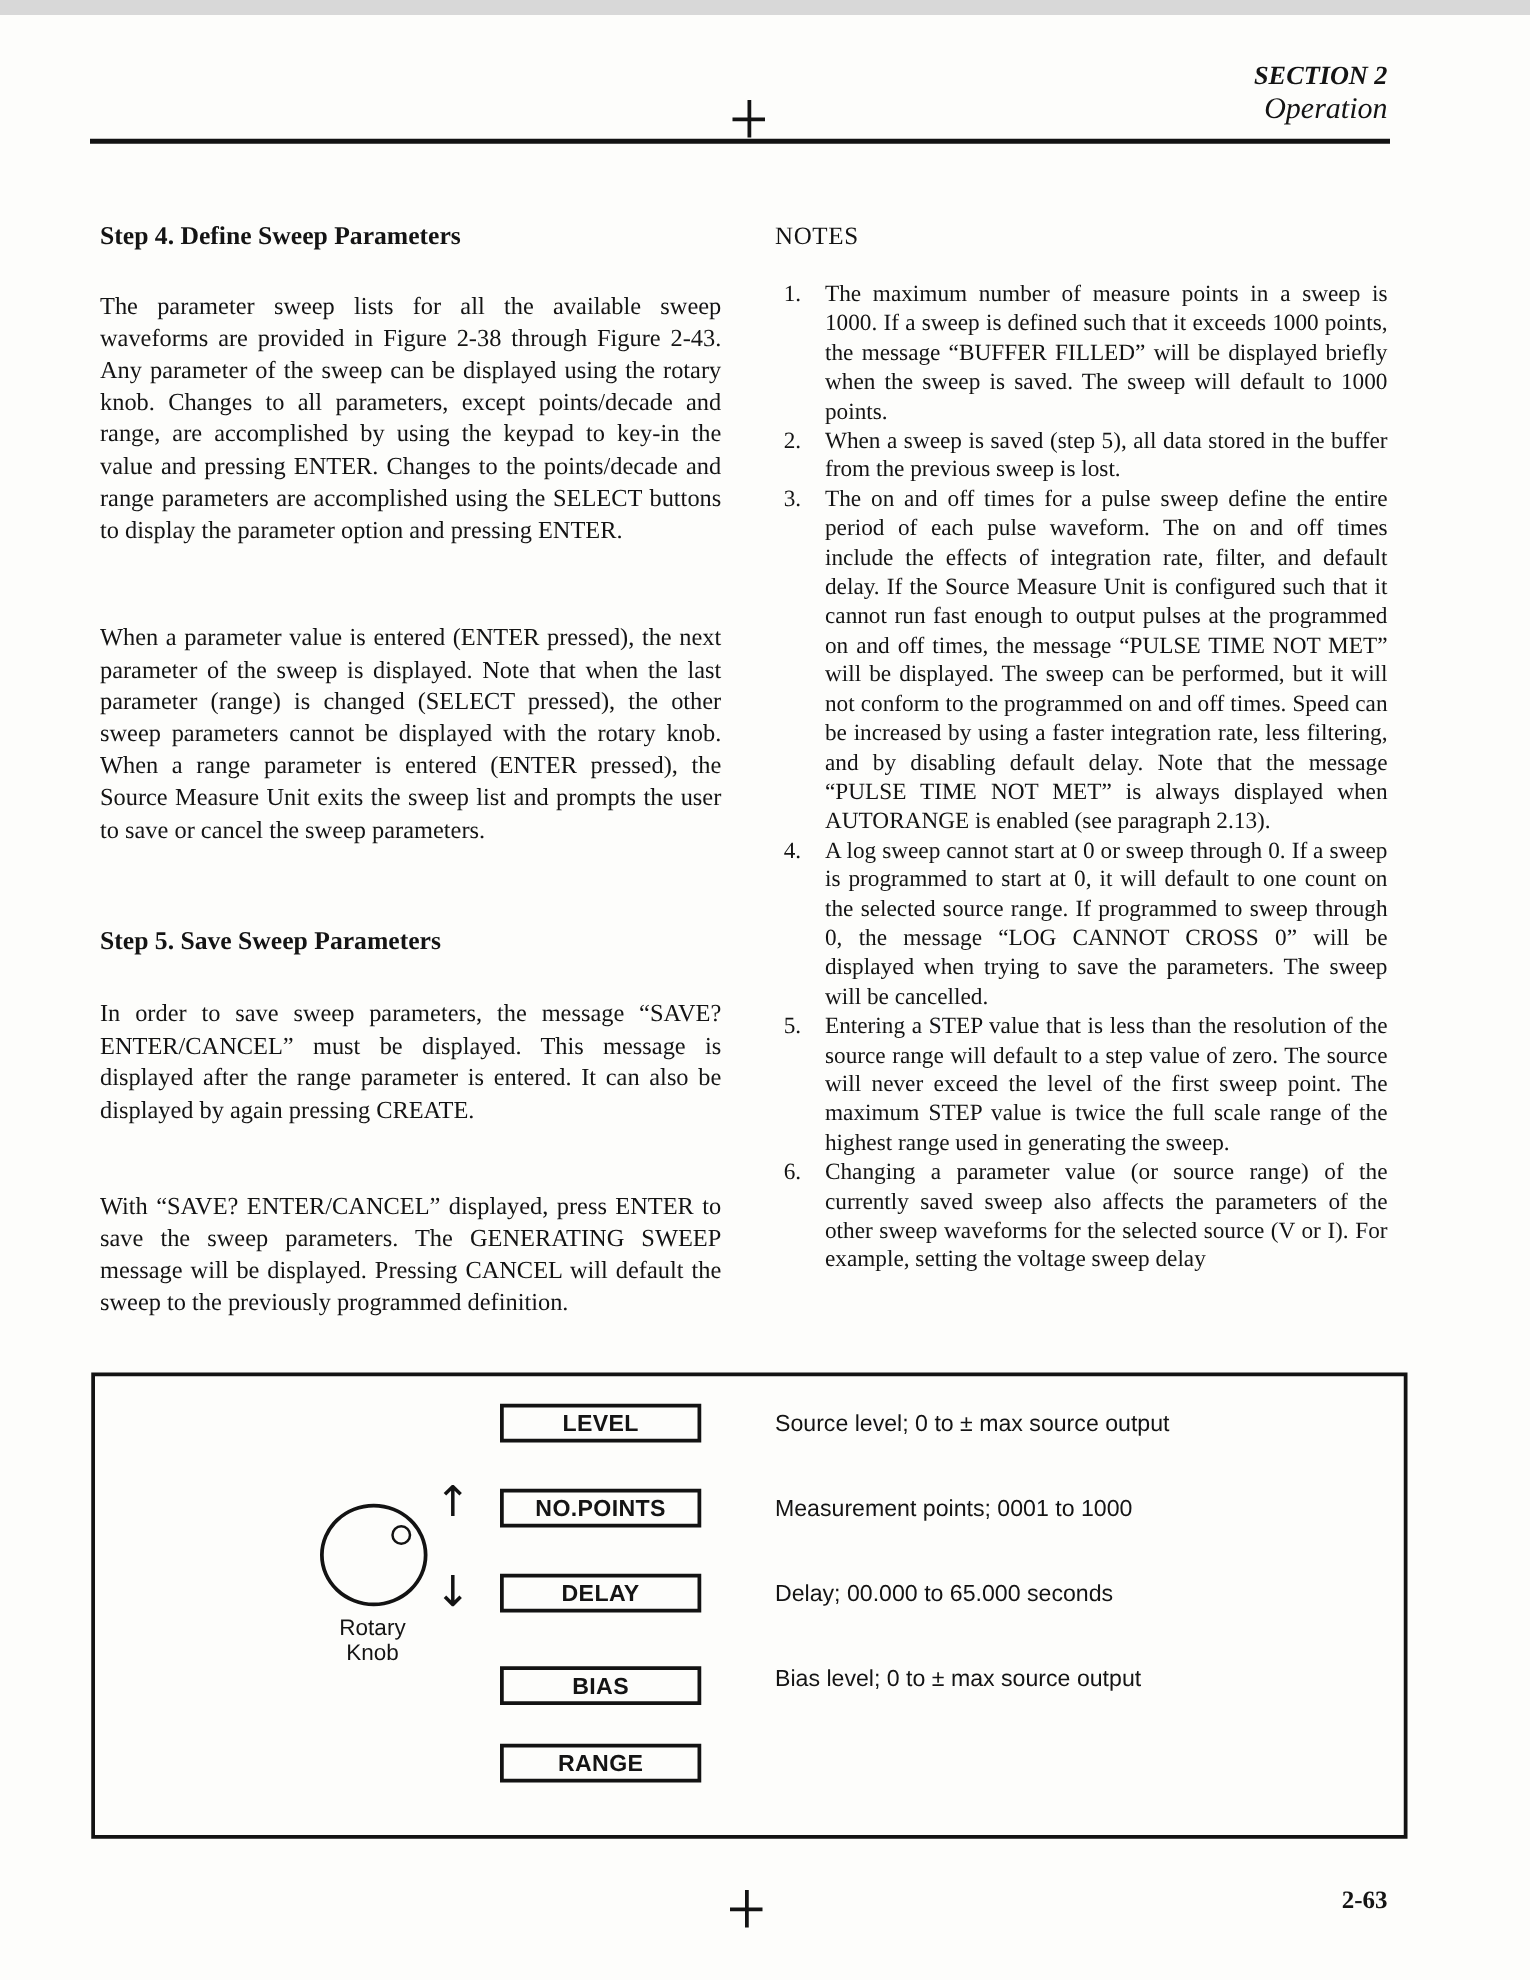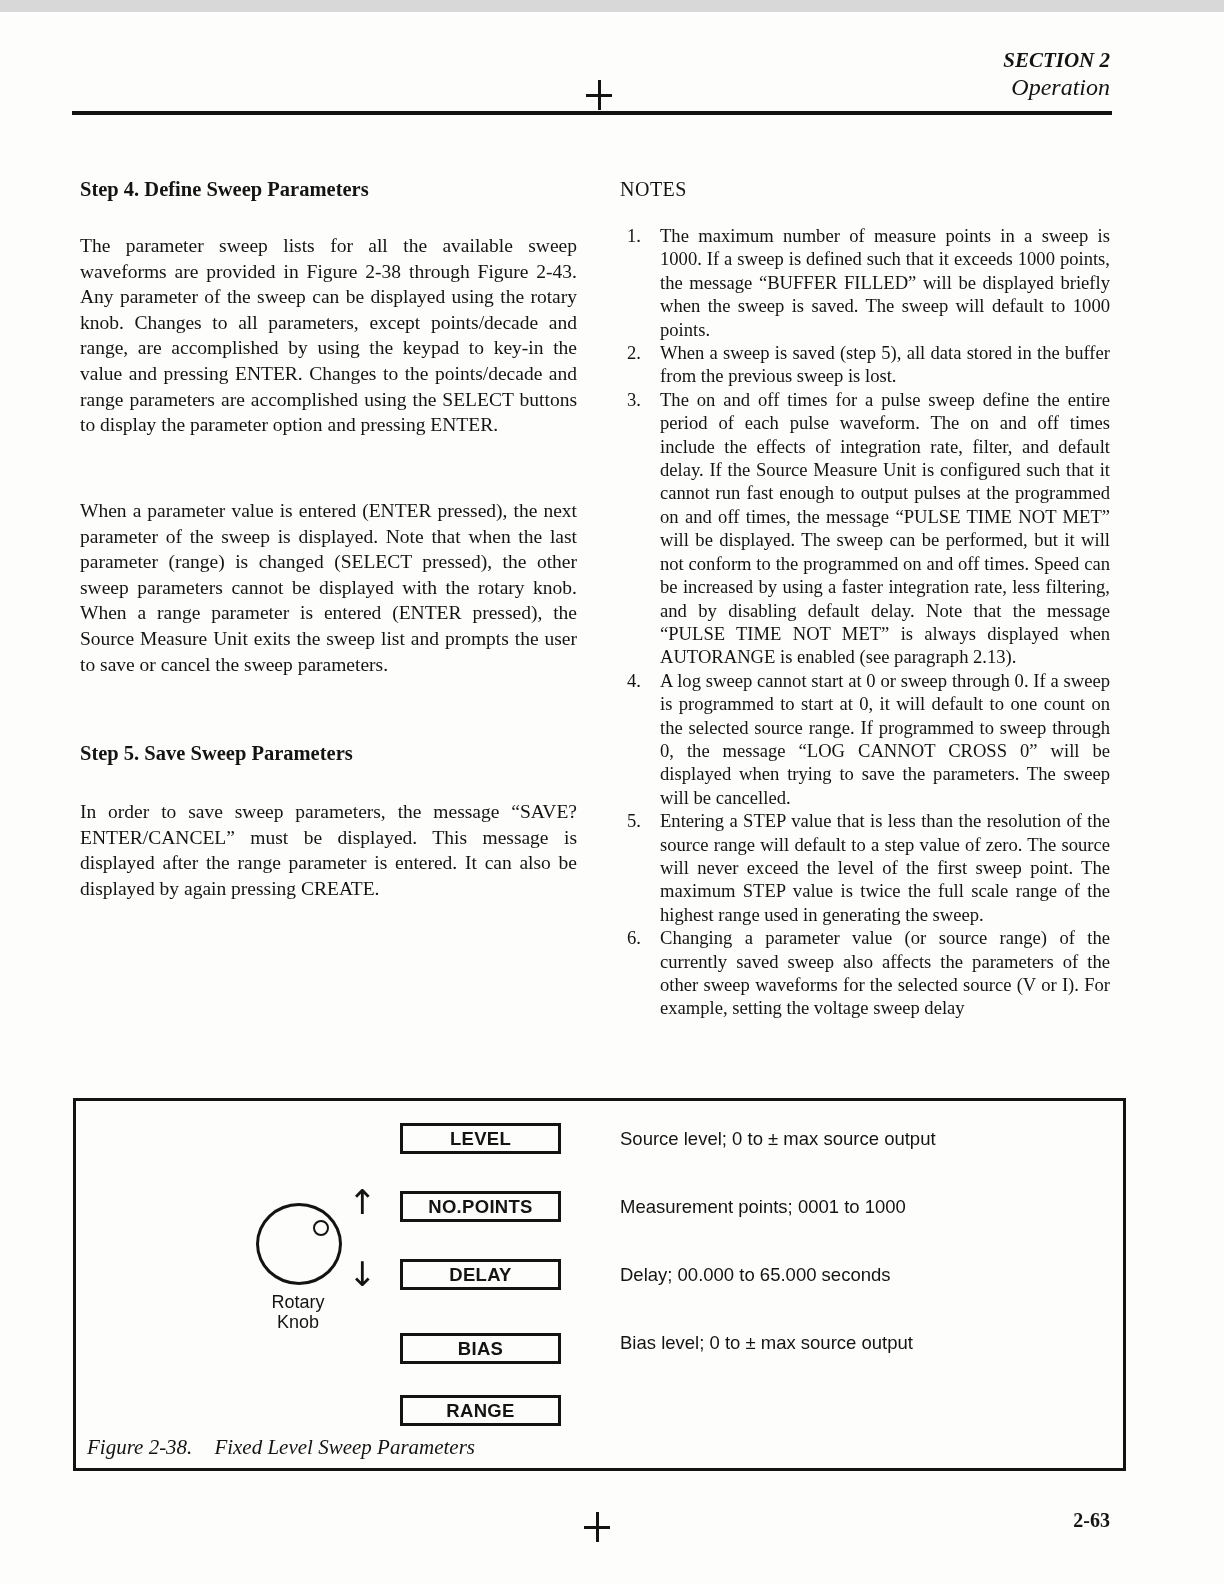--- a/index.html
+++ b/index.html
@@ -76,20 +76,21 @@
     <span class="vbar"></span>
     <span class="hbar"></span>
   </div>
   <div class="abs top-rule"></div>
 
   <div class="abs lh" id="step4-heading">Step 4. Define Sweep Parameters</div>
   <div class="abs para" id="para-s4-1">The parameter sweep lists for all the available sweep waveforms are provided in Figure 2-38 through Figure 2-43. Any parameter of the sweep can be displayed using the rotary knob. Changes to all parameters, except points/decade and range, are accomplished by using the keypad to key-in the value and pressing ENTER. Changes to the points/decade and range parameters are accomplished using the SELECT buttons to display the parameter option and pressing ENTER.</div>
   <div class="abs para" id="para-s4-2">When a parameter value is entered (ENTER pressed), the next parameter of the sweep is displayed. Note that when the last parameter (range) is changed (SELECT pressed), the other sweep parameters cannot be displayed with the rotary knob. When a range parameter is entered (ENTER pressed), the Source Measure Unit exits the sweep list and prompts the user to save or cancel the sweep parameters.</div>
   <div class="abs lh" id="step5-heading">Step 5. Save Sweep Parameters</div>
   <div class="abs para" id="para-s5-1">In order to save sweep parameters, the message “SAVE? ENTER/CANCEL” must be displayed. This message is displayed after the range parameter is entered. It can also be displayed by again pressing CREATE.</div>
+  <div class="abs para" id="para-s5-2">With “SAVE? ENTER/CANCEL” displayed, press ENTER to save the sweep parameters. The GENERATING SWEEP message will be displayed. Pressing CANCEL will default the sweep to the previously programmed definition.</div>
 
   <div class="abs" id="notes-heading">NOTES</div>
   <div class="abs" id="notes-list">
     <div class="note-item">
       <span class="note-num">1.</span>
       <span>The maximum number of measure points in a sweep is 1000. If a sweep is defined such that it exceeds 1000 points, the message “BUFFER FILLED” will be displayed briefly when the sweep is saved. The sweep will default to 1000 points.</span>
     </div>
     <div class="note-item">
       <span class="note-num">2.</span>
       <span>When a sweep is saved (step 5), all data stored in the buffer from the previous sweep is lost.</span>
@@ -129,23 +130,20 @@
     <div class="abs param-desc pd-1">Measurement points; 0001 to 1000</div>
 
     <div class="abs param-box pb-2">DELAY</div>
     <div class="abs param-desc pd-2">Delay; 00.000 to 65.000 seconds</div>
 
     <div class="abs param-box pb-3">BIAS</div>
     <div class="abs param-desc pd-3">Bias level; 0 to ± max source output</div>
 
     <div class="abs param-box pb-4">RANGE</div>
 
-    <div class="abs fig-caption">
-      <span class="cap-num">Figure 2-38.</span><span class="cap-title">Fixed Level Sweep Parameters</span>
-    </div>
   </div>
 
   <div class="abs cross cross-bottom">
     <span class="vbar"></span>
     <span class="hbar"></span>
   </div>
   <div class="abs" id="page-number">2-63</div>
 
 </div>
 

